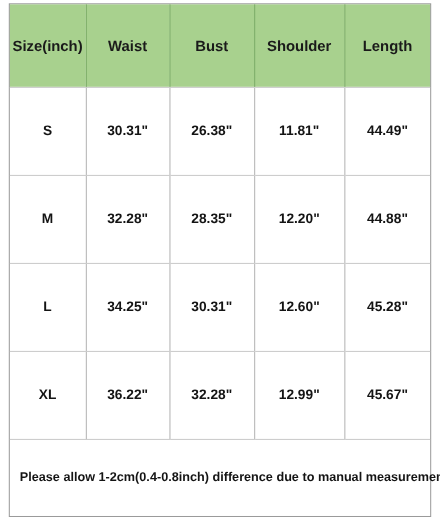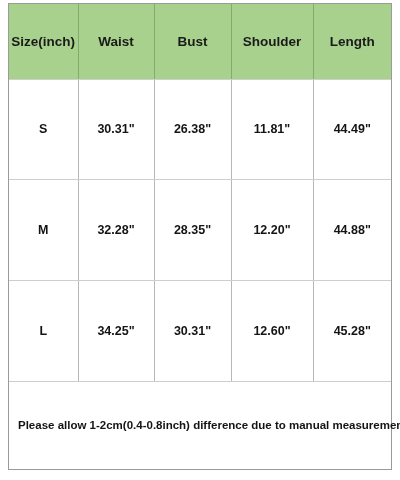--- a/index.html
+++ b/index.html
@@ -120,18 +120,25 @@
         <td class="data-cell">12.20"</td>
         <td class="data-cell last">44.88"</td>
       </tr>
       <tr class="data-row">
         <td class="data-cell">L</td>
         <td class="data-cell">34.25"</td>
         <td class="data-cell">30.31"</td>
         <td class="data-cell">12.60"</td>
         <td class="data-cell last">45.28"</td>
       </tr>
+      <tr class="data-row last">
+        <td class="data-cell">XL</td>
+        <td class="data-cell">36.22"</td>
+        <td class="data-cell">32.28"</td>
+        <td class="data-cell">12.99"</td>
+        <td class="data-cell last">45.67"</td>
+      </tr>
       <tr class="note-row">
         <td class="note-cell" colspan="5">Please allow 1-2cm(0.4-0.8inch) difference due to manual measurement</td>
       </tr>
     </tbody>
   </table>
 </div>
 
 </body></html>

